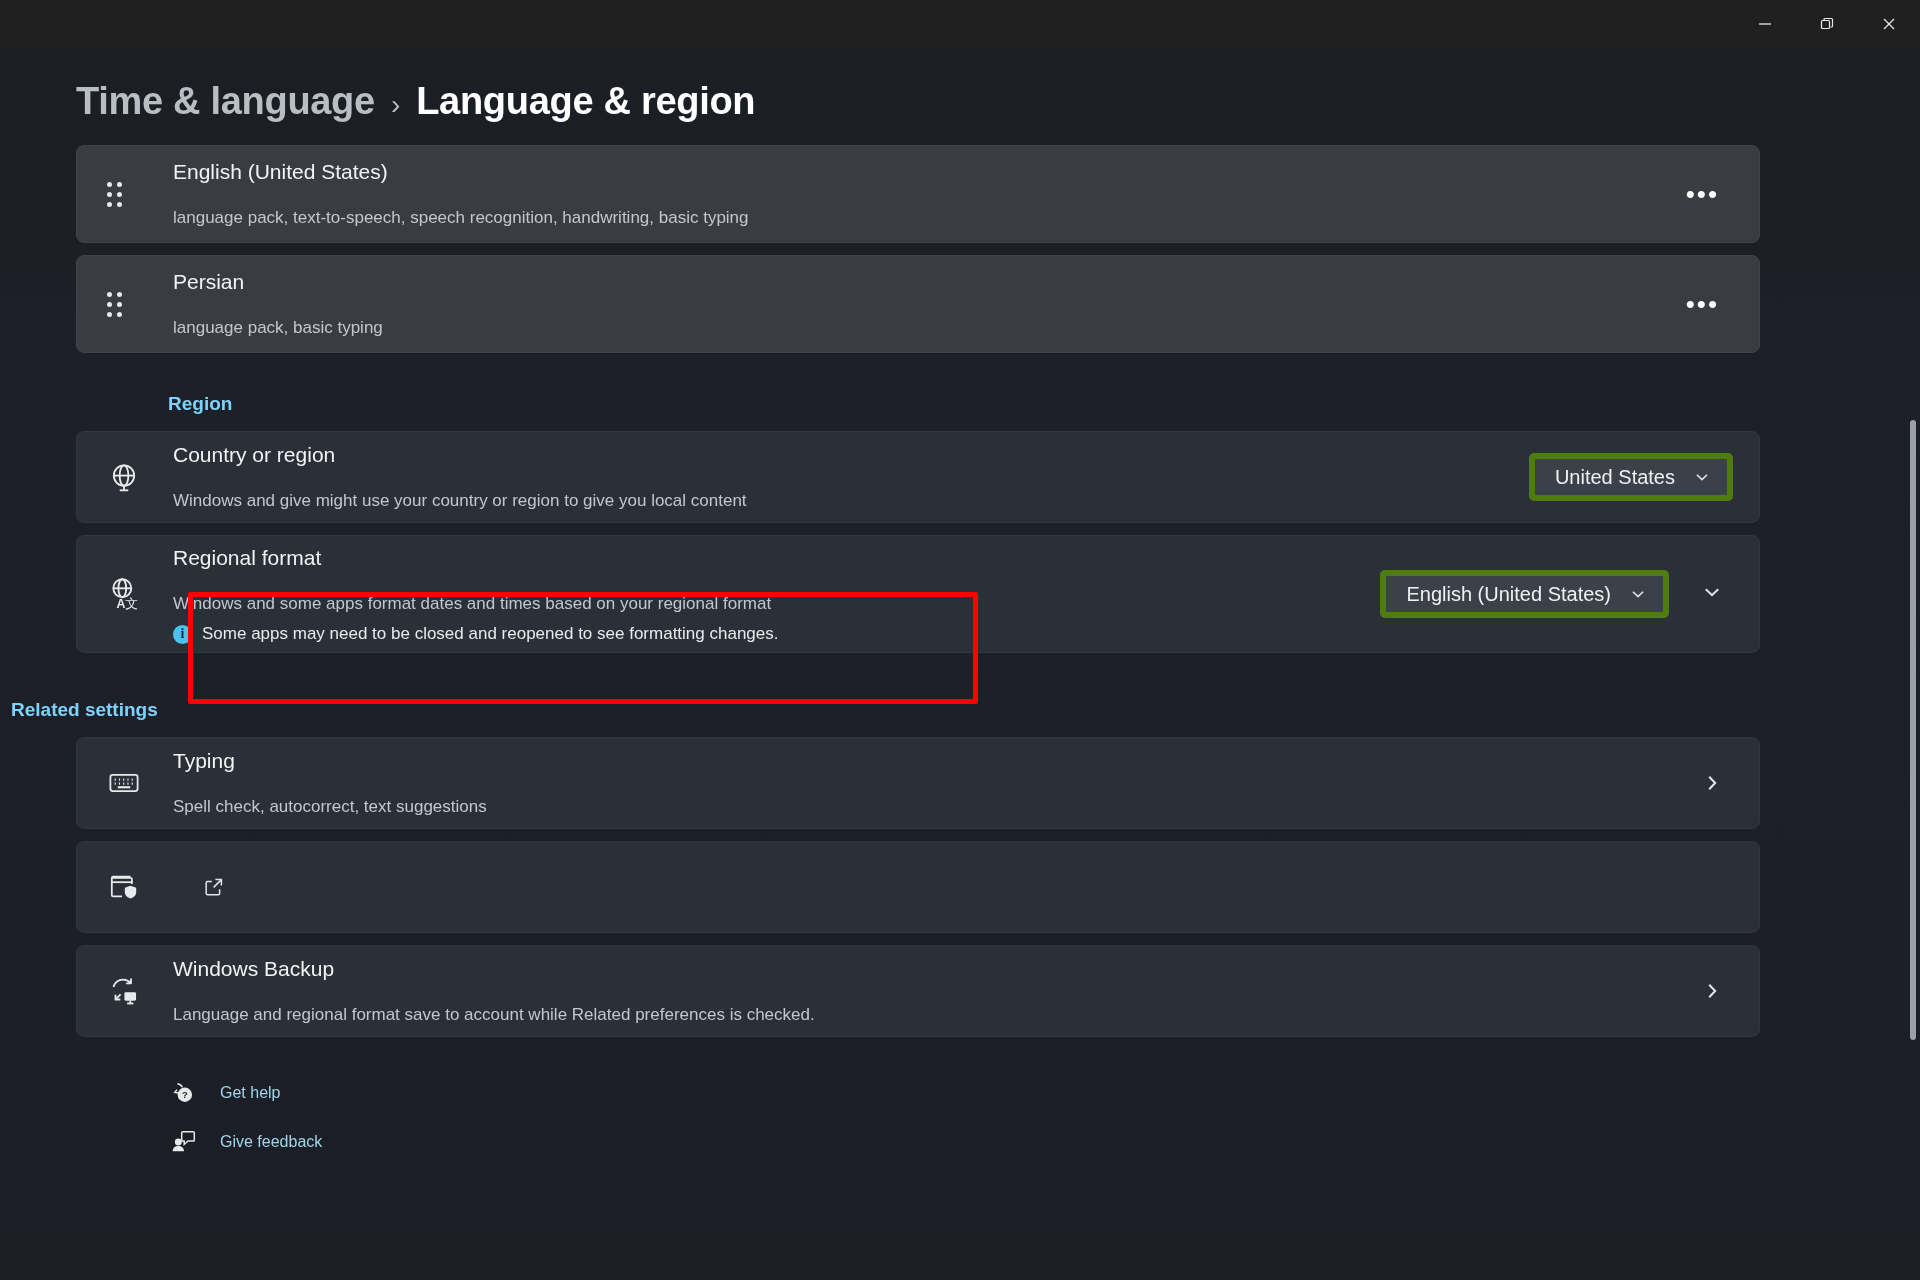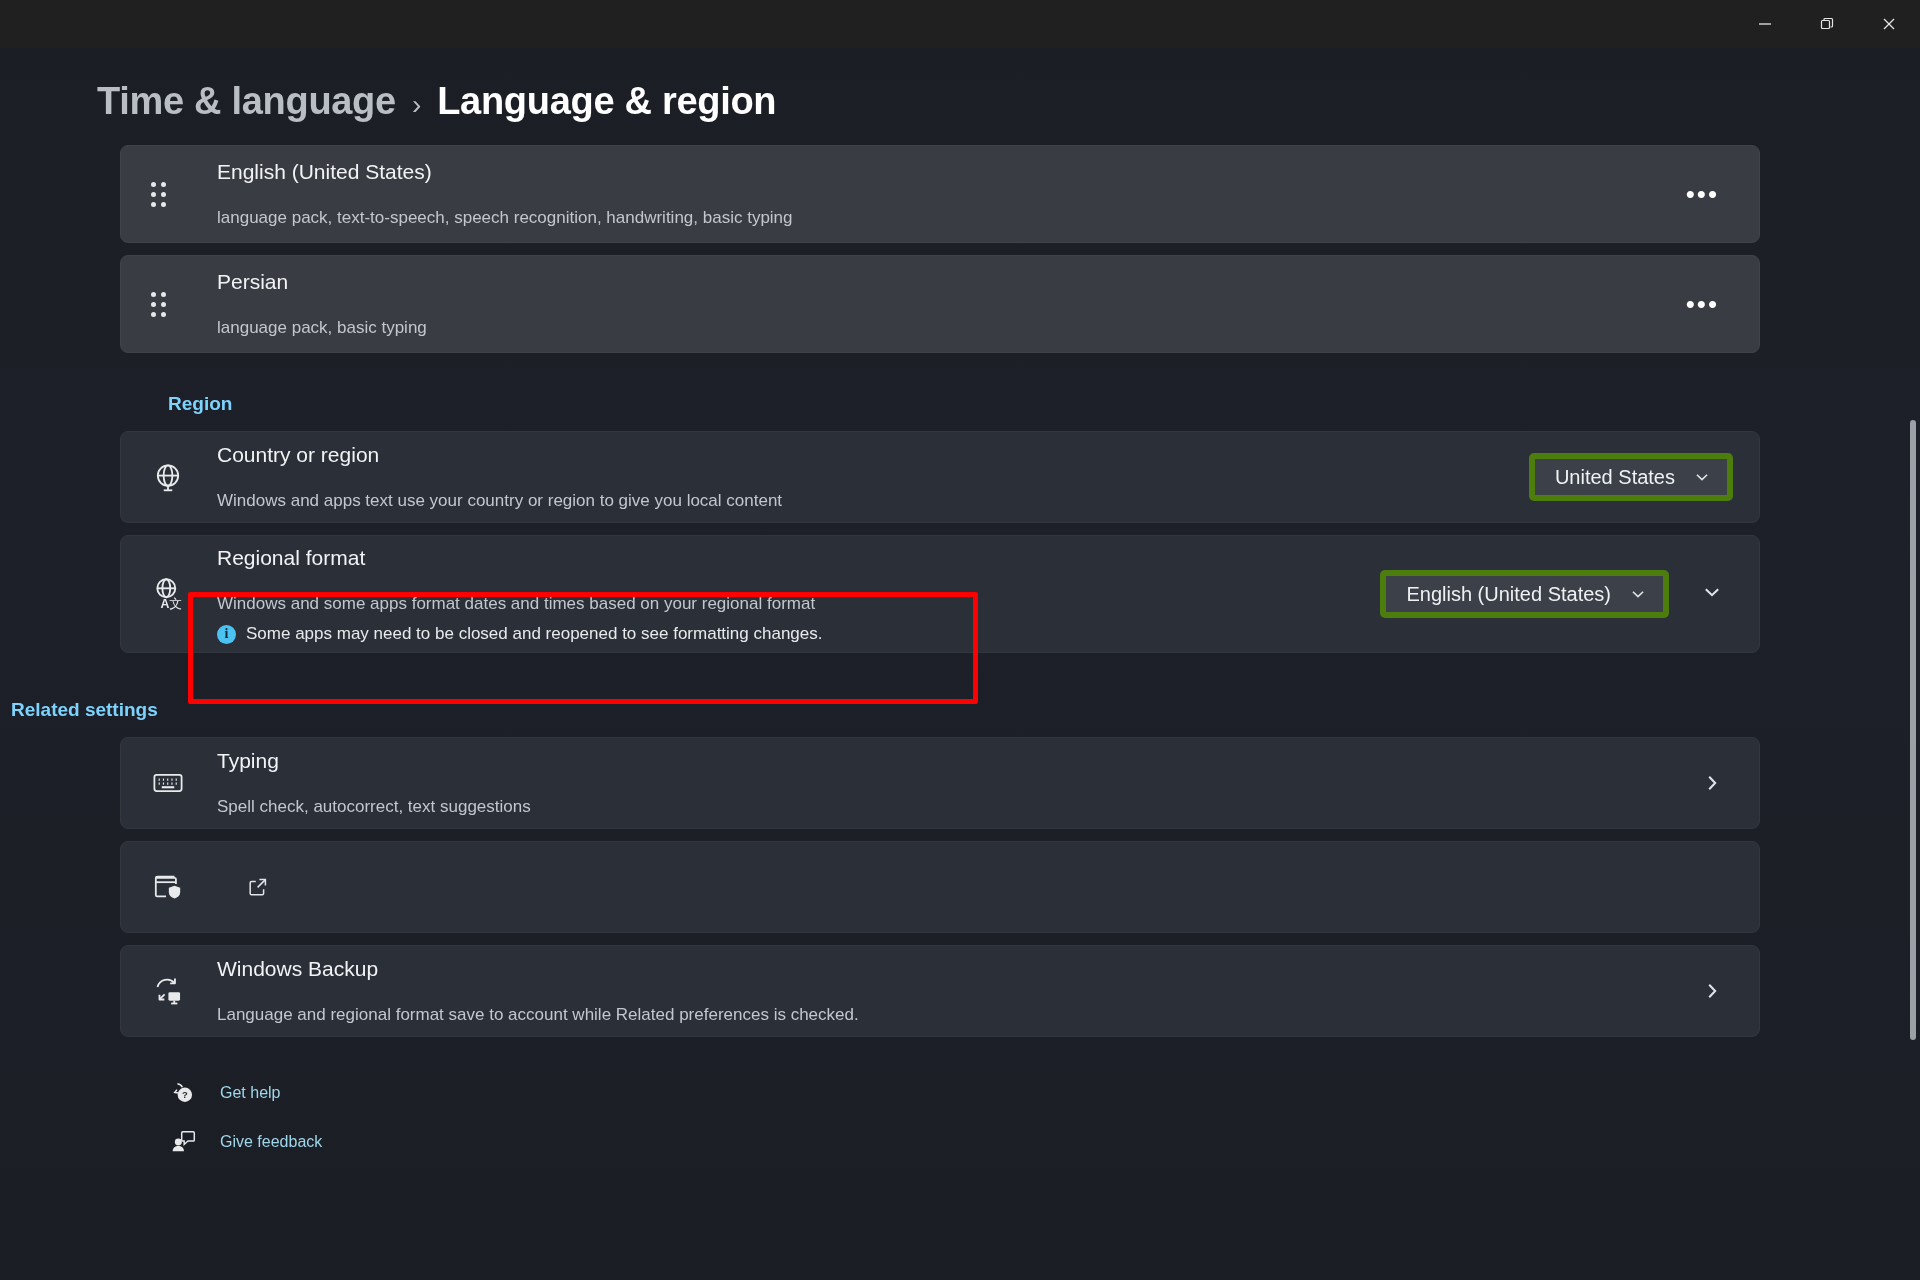--- a/index.html
+++ b/index.html
@@ -40,21 +40,21 @@
   .page {
     position: absolute;
     top: 48px; left: 0; right: 0; bottom: 0;
     padding: 0;
   }
 
   .breadcrumb {
     display: flex;
     align-items: baseline;
     gap: 16px;
-    padding: 32px 0 22px 97px;
+    padding: 32px 0 22px 76px;
     white-space: nowrap;
   }
   .crumb-parent {
     font-size: 38px;
     font-weight: 600;
     color: #b9bdc4;
     letter-spacing: -0.3px;
   }
   .crumb-sep {
     font-size: 28px;
@@ -62,21 +62,21 @@
     font-weight: 400;
   }
   .crumb-current {
     font-size: 38px;
     font-weight: 600;
     color: #ffffff;
     letter-spacing: -0.3px;
   }
 
   .content {
-    padding: 0 160px 0 120px;
+    padding: 0 160px 0 76px;
   }
 
   
   .card {
     background: #2b2f38;
     border: 1px solid #32363f;
     border-radius: 8px;
     min-height: 92px;
     display: flex;
     align-items: center;
@@ -338,21 +338,21 @@
         <svg width="34" height="34" viewBox="0 0 24 24" fill="none" stroke="currentColor" stroke-width="1.3">
           <circle cx="12" cy="11" r="7.2"></circle>
           <ellipse cx="12" cy="11" rx="3.1" ry="7.2"></ellipse>
           <line x1="4.8" y1="11" x2="19.2" y2="11"></line>
           <line x1="12" y1="18.2" x2="12" y2="21.4"></line>
           <line x1="9" y1="21.4" x2="15" y2="21.4"></line>
         </svg>
       </div>
       <div class="body">
         <div class="title">Country or region</div>
-        <div class="sub">Windows and apps text use your country or region to give you local content</div>
+        <div class="sub">Windows and give might use your country or region to give you local content</div>
       </div>
       <div class="tail">
         <div class="dropdown">
           <span>United States</span>
           <span class="chev">
             <svg width="18" height="18" viewBox="0 0 16 16" fill="none" stroke="currentColor" stroke-width="1.5">
               <path d="M3.5 6 8 10.3 12.5 6"></path>
             </svg>
           </span>
         </div>

